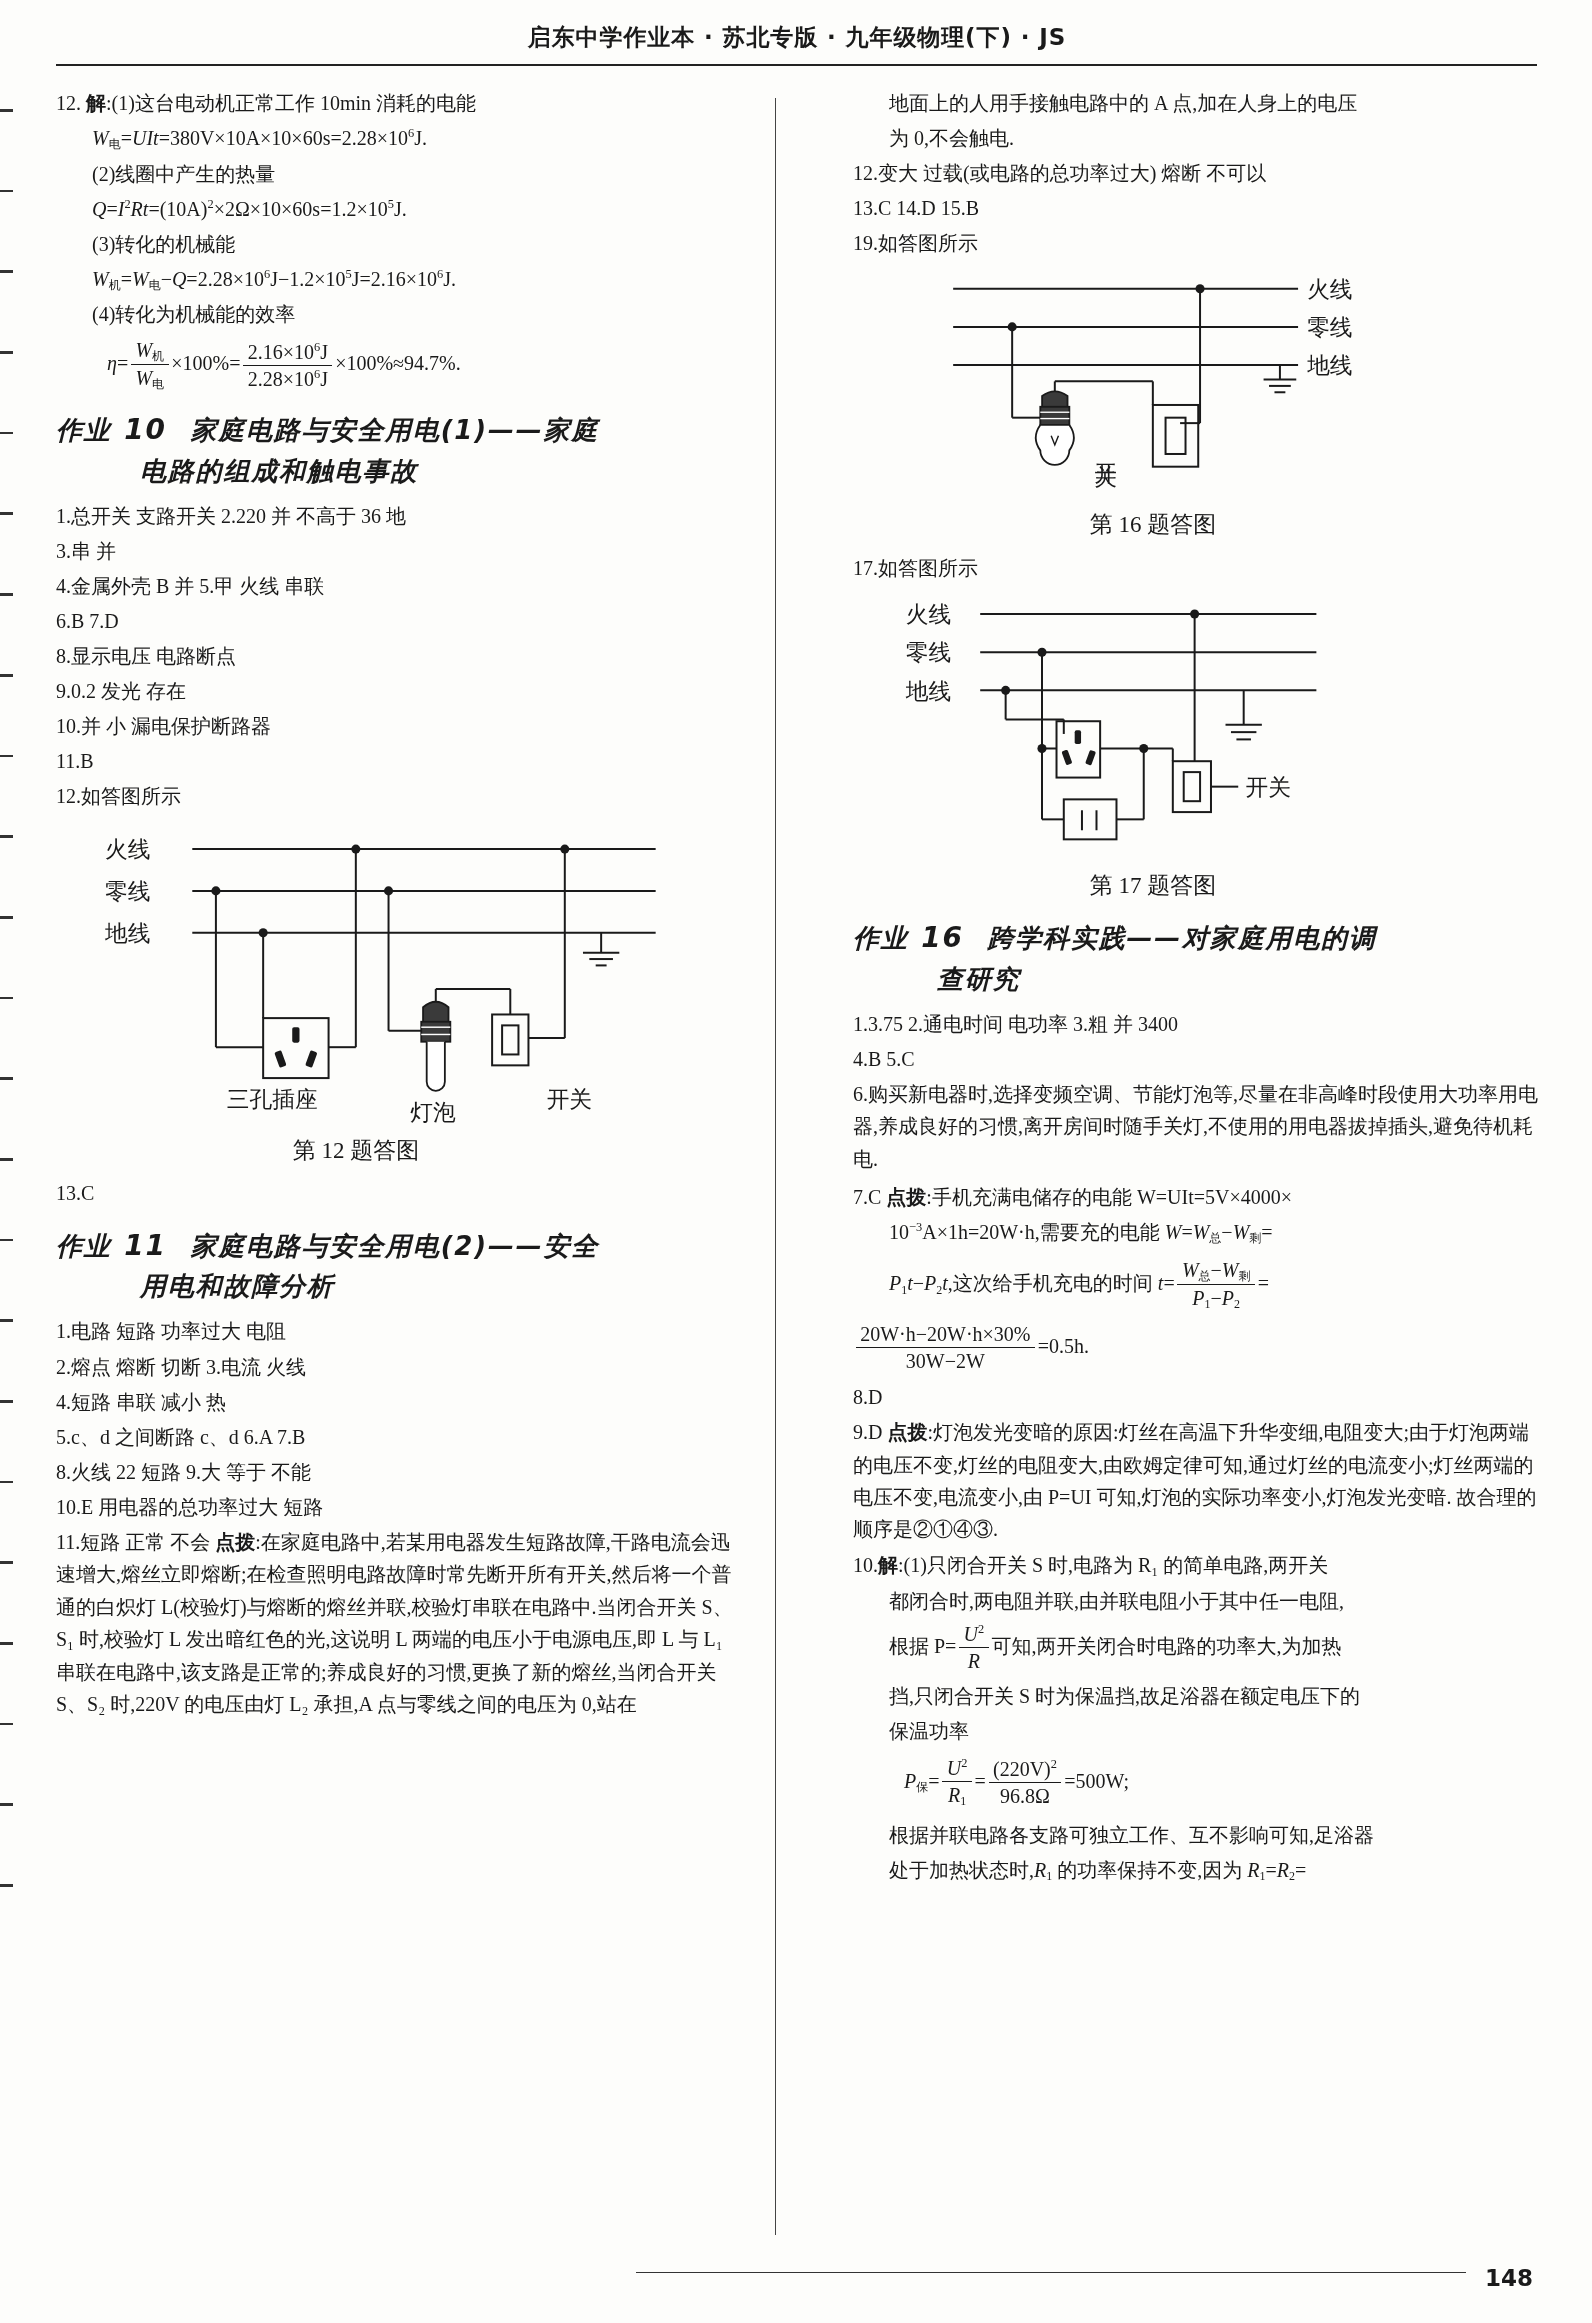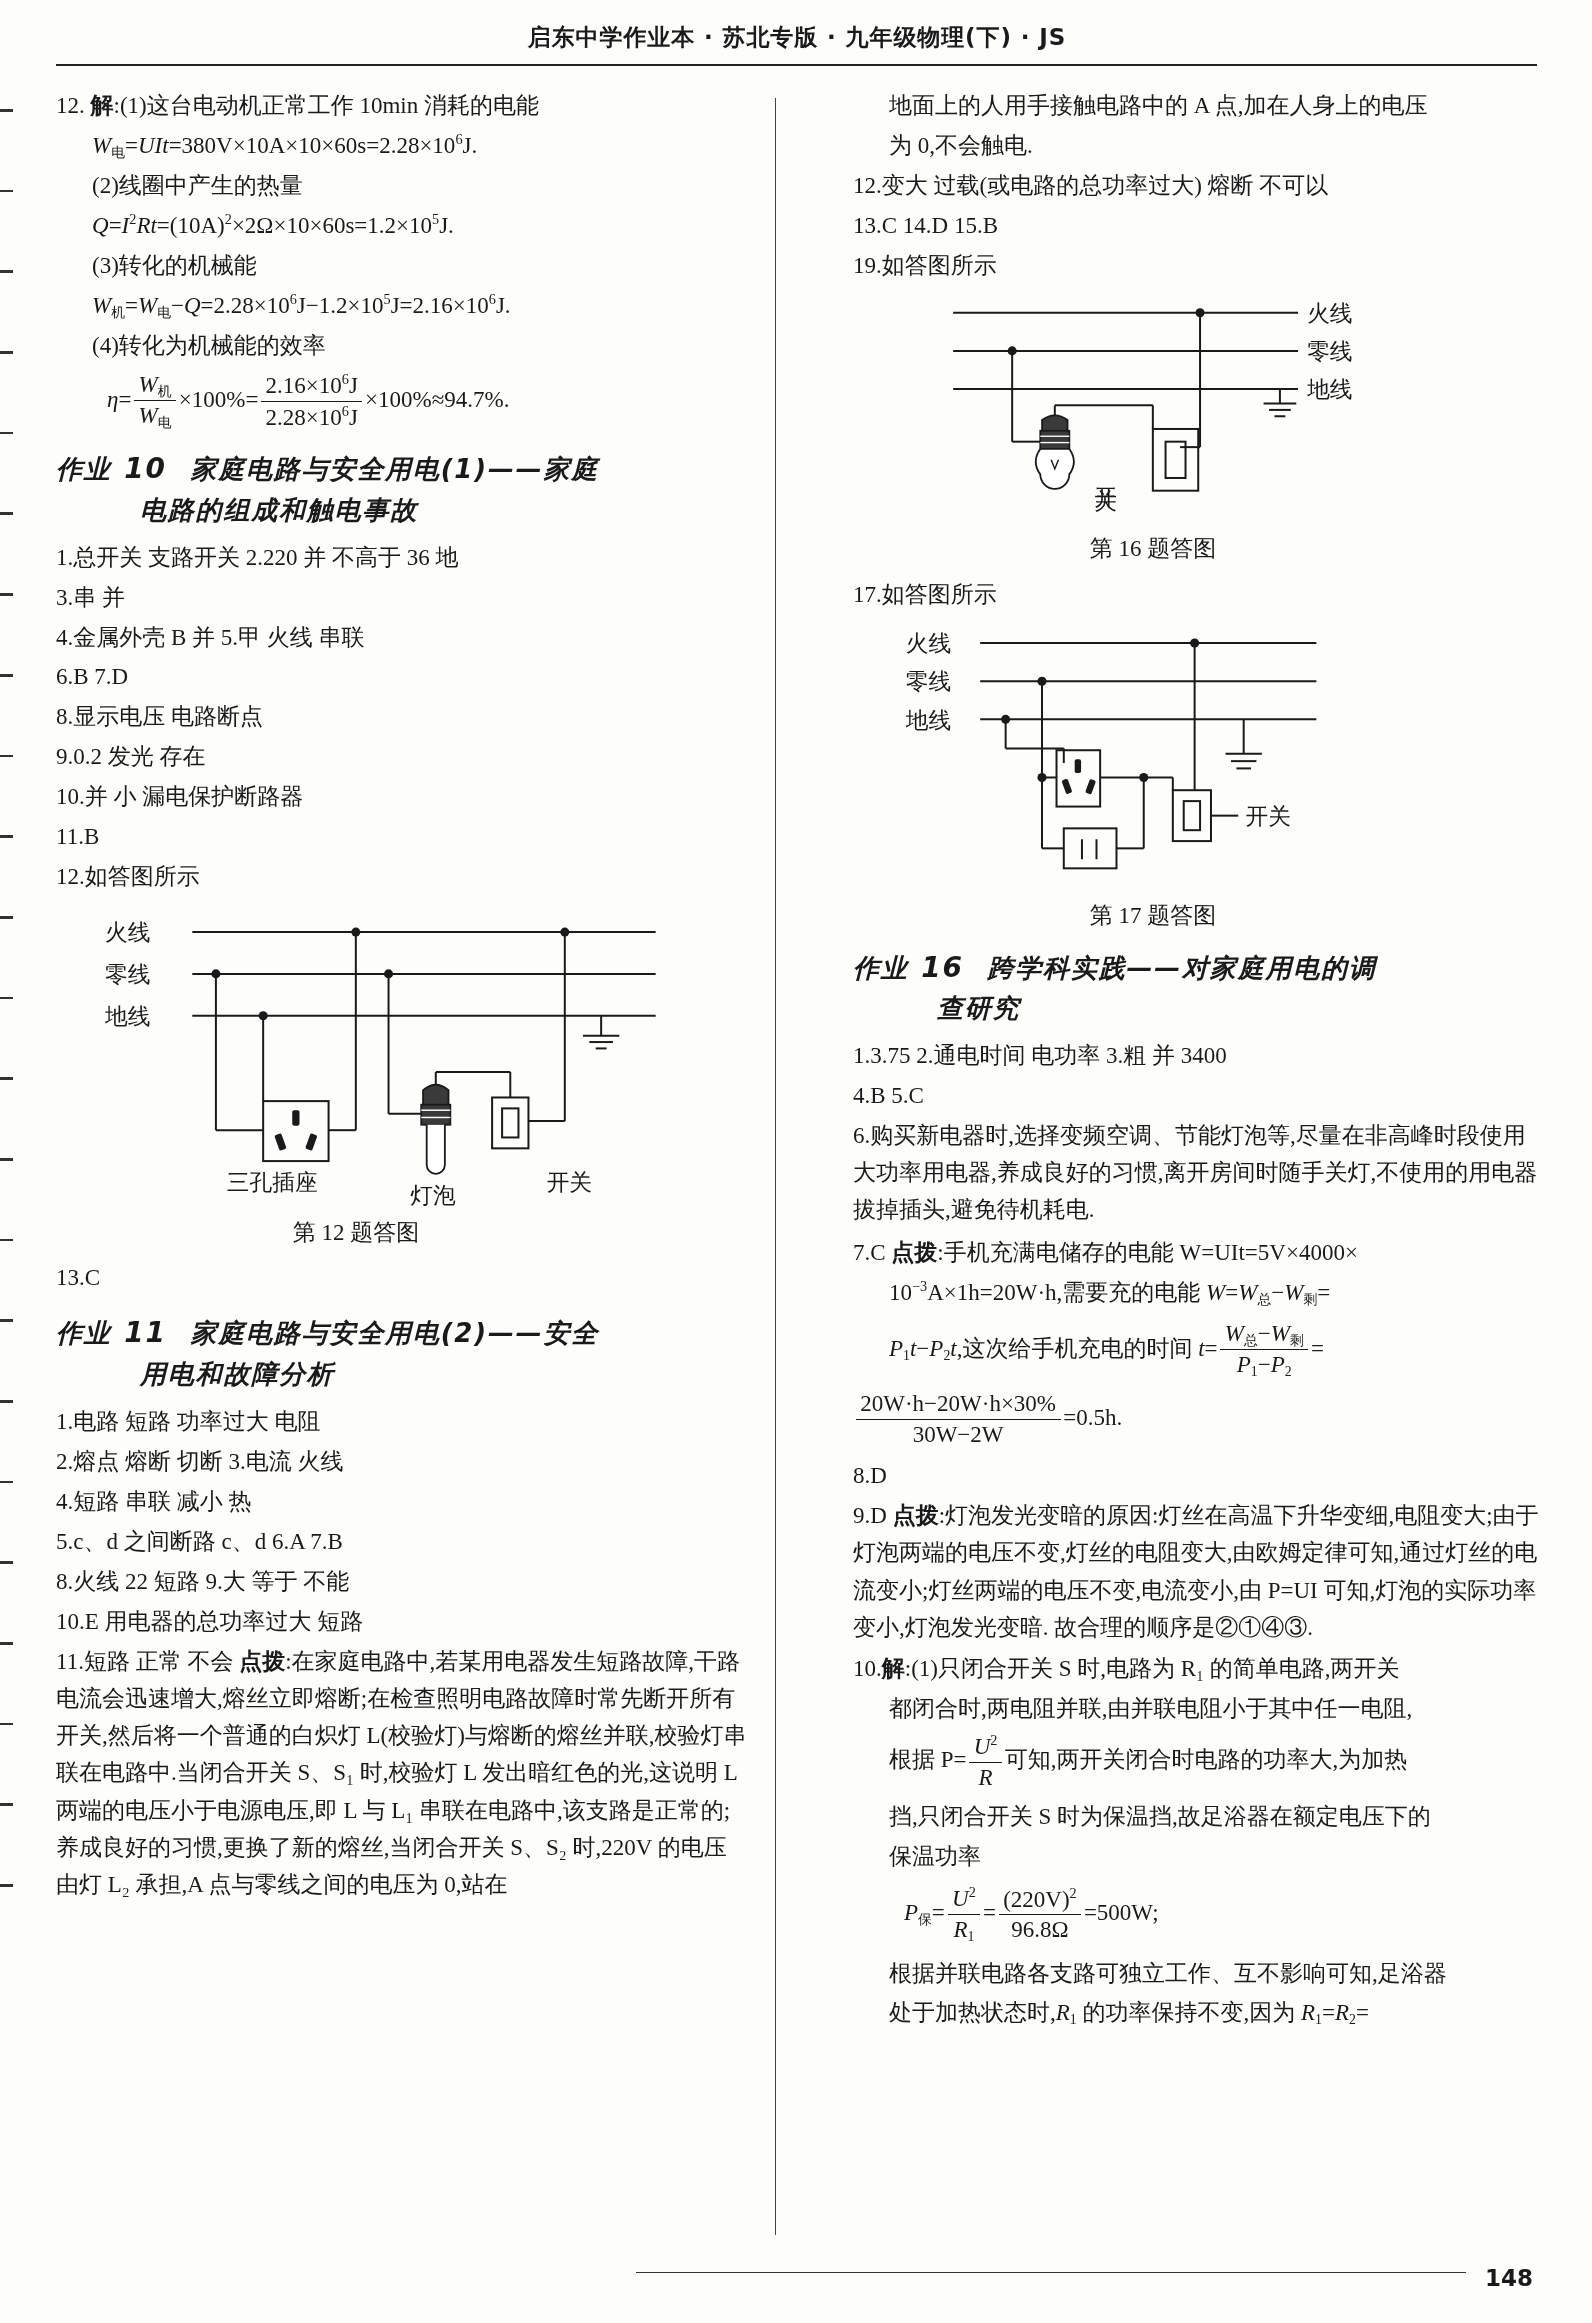--- a/index.html
+++ b/index.html
@@ -31,21 +31,21 @@
 
   .col{position:absolute;top:87px;width:691px;}
   .col-l{left:56px;}
   .col-r{left:853px;}
   .vdivider{
     position:absolute;left:775px;top:98px;height:2137px;
     border-left:1.5px solid #444;
   }
 
   
-  .line{font-size:23px;line-height:1.62;margin:0 0 2.7px 0;white-space:nowrap;}
+  .line{font-size:20px;line-height:1.62;margin:0 0 2.7px 0;white-space:nowrap;}
   .line.wrap{white-space:normal;}
   .ind{padding-left:36px;}
   .ind2{padding-left:51px;}
   .sp{display:inline-block;width:23.6px;}
   .sp-s{display:inline-block;width:12.7px;}
   .bold{font-weight:bold;}
 
   
   .assign{
     font-family:"DejaVu Sans","Liberation Sans",sans-serif;

